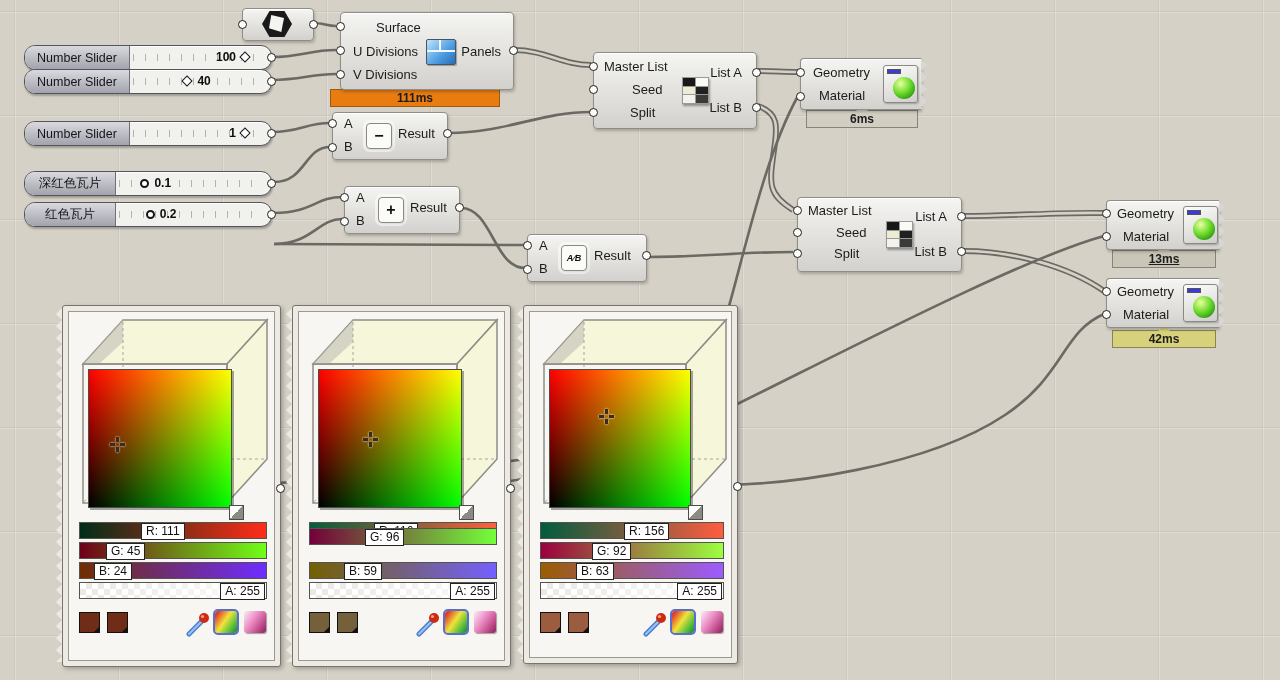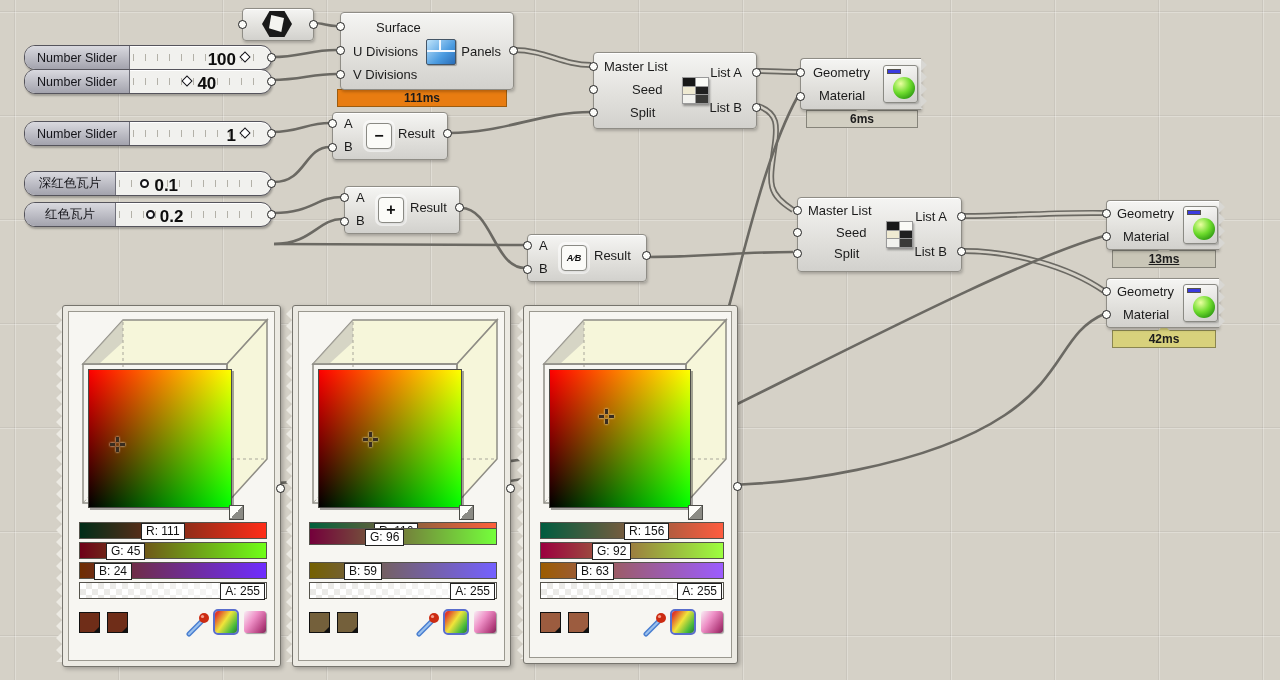--- a/index.html
+++ b/index.html
@@ -35,21 +35,21 @@
     border-radius:10px 0 0 10px;background:linear-gradient(#d9d9df,#a3a3ad);
     display:flex;align-items:center;justify-content:center;font-size:12.5px;color:#141419;}
   .slider.cn .plate{width:90px;}
   .slider .track{position:absolute;left:104px;right:8px;top:0;bottom:0;}
   .slider.cn .track{left:90px;}
   .slider .ticks{position:absolute;left:4px;right:4px;top:8px;height:7px;
     background-image:repeating-linear-gradient(90deg,#b3b1a8 0 1px,transparent 1px 12px);}
   .slider .handle{position:absolute;top:7px;width:8px;height:8px;background:#fff;border:1.6px solid #15151a;box-sizing:border-box;}
   .slider .handle.diamond{transform:rotate(45deg);}
   .slider .handle.circle{border-radius:50%;width:9px;height:9px;border-width:2px;}
-  .slider .num{position:absolute;top:3.5px;font-size:17px;font-weight:bold;color:#0d0d0d;white-space:nowrap;}
+  .slider .num{position:absolute;top:3.5px;font-size:12px;font-weight:bold;color:#0d0d0d;white-space:nowrap;}
 
   
   .op{position:absolute;width:24px;height:24px;border:1px solid #8a8a84;border-radius:4px;background:#fbfbf8;
     box-shadow:0 0 0 3px rgba(255,255,255,.55), 1px 1px 2px rgba(0,0,0,.2);
     display:flex;align-items:center;justify-content:center;font-weight:bold;font-size:16px;color:#111;}
   .op.ab{font-size:9px;font-style:italic;}
 
   
   .badge{position:absolute;z-index:2;height:16px;border:1px solid #86847a;text-align:center;
     font-size:12px;font-weight:bold;color:#1c1c1c;line-height:16px;}
@@ -220,21 +220,21 @@
     <span class="lbl" style="right:12px;top:31px;">Panels</span>
     <span class="gh-icon panels-icon" style="left:85px;top:26px;">
       <i style="left:0;top:10px;width:100%;height:2px;"></i>
       <i style="left:12px;top:0;width:2px;height:10px;"></i>
     </span>
     <span class="nub" style="left:-5px;top:9px;"></span>
     <span class="nub" style="left:-5px;top:33px;"></span>
     <span class="nub" style="left:-5px;top:57px;"></span>
     <span class="nub" style="right:-5px;top:33px;"></span>
   </div>
-  <div class="badge orange" style="left:337px;top:89px;width:168px;text-align:center;"><span>111ms</span></div>
+  <div class="badge orange" style="left:330px;top:89px;width:168px;text-align:center;"><span>111ms</span></div>
 
   <div class="comp" style="left:332px;top:112px;width:114px;height:46px;">
     <span class="lbl" style="left:11px;top:3px;">A</span>
     <span class="lbl" style="left:11px;top:26px;">B</span>
     <span class="op" style="left:33px;top:10px;">−</span>
     <span class="lbl" style="left:65px;top:13px;">Result</span>
     <span class="nub" style="left:-5px;top:6px;"></span>
     <span class="nub" style="left:-5px;top:30px;"></span>
     <span class="nub" style="right:-5px;top:16px;"></span>
   </div>

